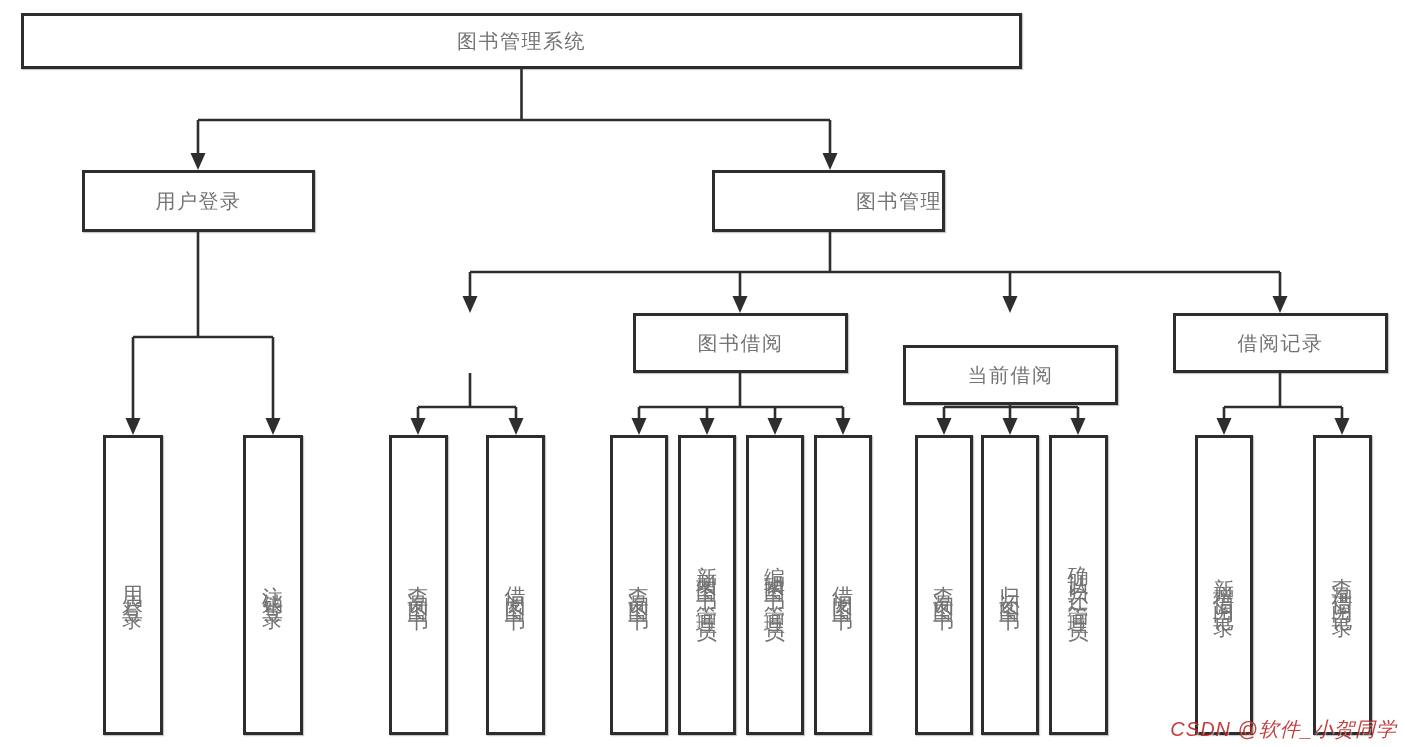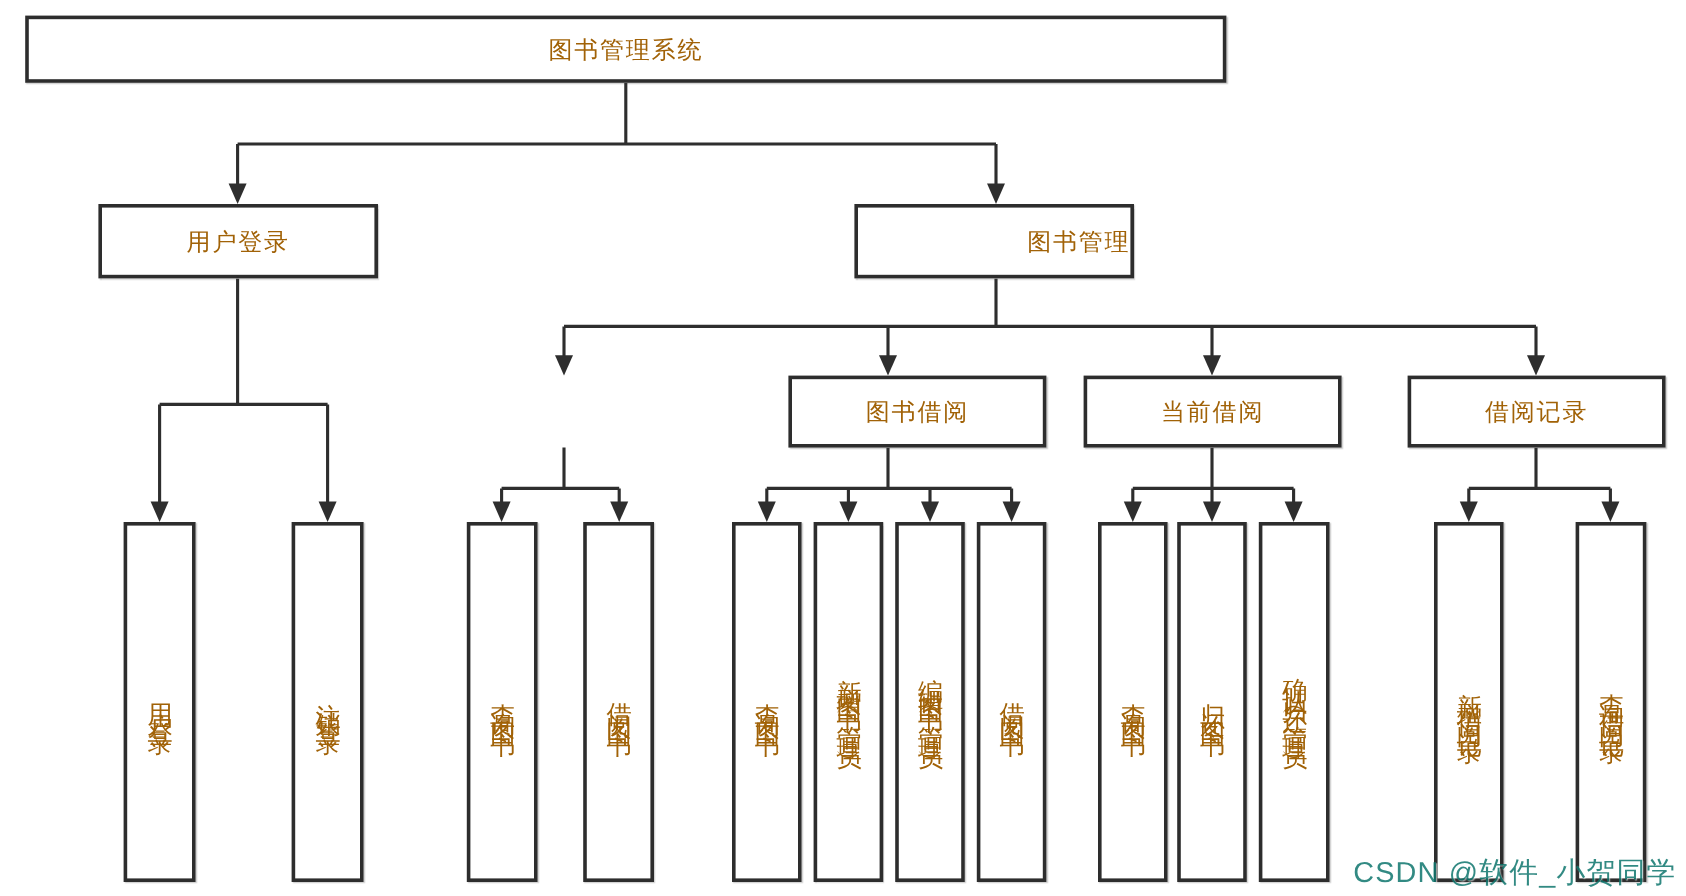--- a/index.html
+++ b/index.html
@@ -23,21 +23,21 @@
   }
   .box {
     position: absolute;
     box-sizing: border-box;
     background: #ffffff;
     border: 3px solid #2d2d2d;
     box-shadow: 1px 1px 1px rgba(60,60,60,0.28);
     display: flex;
     align-items: center;
     justify-content: center;
-    color: #a16207;
+    color: #737373;
     z-index: 2;
   }
   .hlabel {
     font-size: 20px;
     letter-spacing: 1.5px;
     white-space: nowrap;
   }
   .root  { left: 21px;  top: 13px;  width: 1001px; height: 56px; }
   .lvl2  { top: 170px; height: 62px; width: 233px; }
   .lvl3  { top: 313px; height: 60px; width: 215px; }
@@ -47,26 +47,27 @@
     text-orientation: mixed;
     font-size: 21px;
     letter-spacing: 8px;
     line-height: 1;
     white-space: nowrap;
   }
   .watermark {
     position: absolute;
     right: 8px;
     bottom: 4px;
-    font-size: 24px;
-    color: #0f766e;
+    font-size: 20px;
+    color: #b91c1c;
     opacity: 0.85;
     letter-spacing: 1px;
     z-index: 5;
     text-shadow: 1px 1px 1px rgba(255,255,255,0.7);
+    font-style: italic;
   }
 </style>
 </head>
 <body>
 
 <div class="canvas">
 
   <svg class="wires" viewBox="0 0 1405 747" xmlns="http://www.w3.org/2000/svg">
     <g stroke="#2e2e2e" stroke-width="2.6" fill="none">
       <path d="M521.5 69 V120 M198 120 H830 M198 120 V156 M830 120 V156"></path>
@@ -104,24 +105,24 @@
     <span class="hlabel">图书管理系统</span>
   </div>
 
   <div class="box lvl2" style="left:82px;">
     <span class="hlabel">用户登录</span>
   </div>
   <div class="box lvl2" style="left:712px;justify-content:flex-end;">
     <span class="hlabel">图书管理</span>
   </div>
 
-  <div class="box lvl3" style="left:633px;margin-left:24px;">
+  <div class="box lvl3" style="left:633px;">
     <span class="hlabel">图书借阅</span>
   </div>
-  <div class="box lvl3" style="left:903px;">
+  <div class="box lvl3" style="left:903px;margin-top:32px;">
     <span class="hlabel">当前借阅</span>
   </div>
   <div class="box lvl3" style="left:1173px;">
     <span class="hlabel">借阅记录</span>
   </div>
 
   <div class="box leaf" style="left:103px;width:60px;">
     <span class="vtext">用户登录</span>
   </div>
   <div class="box leaf" style="left:243px;width:60px;">

